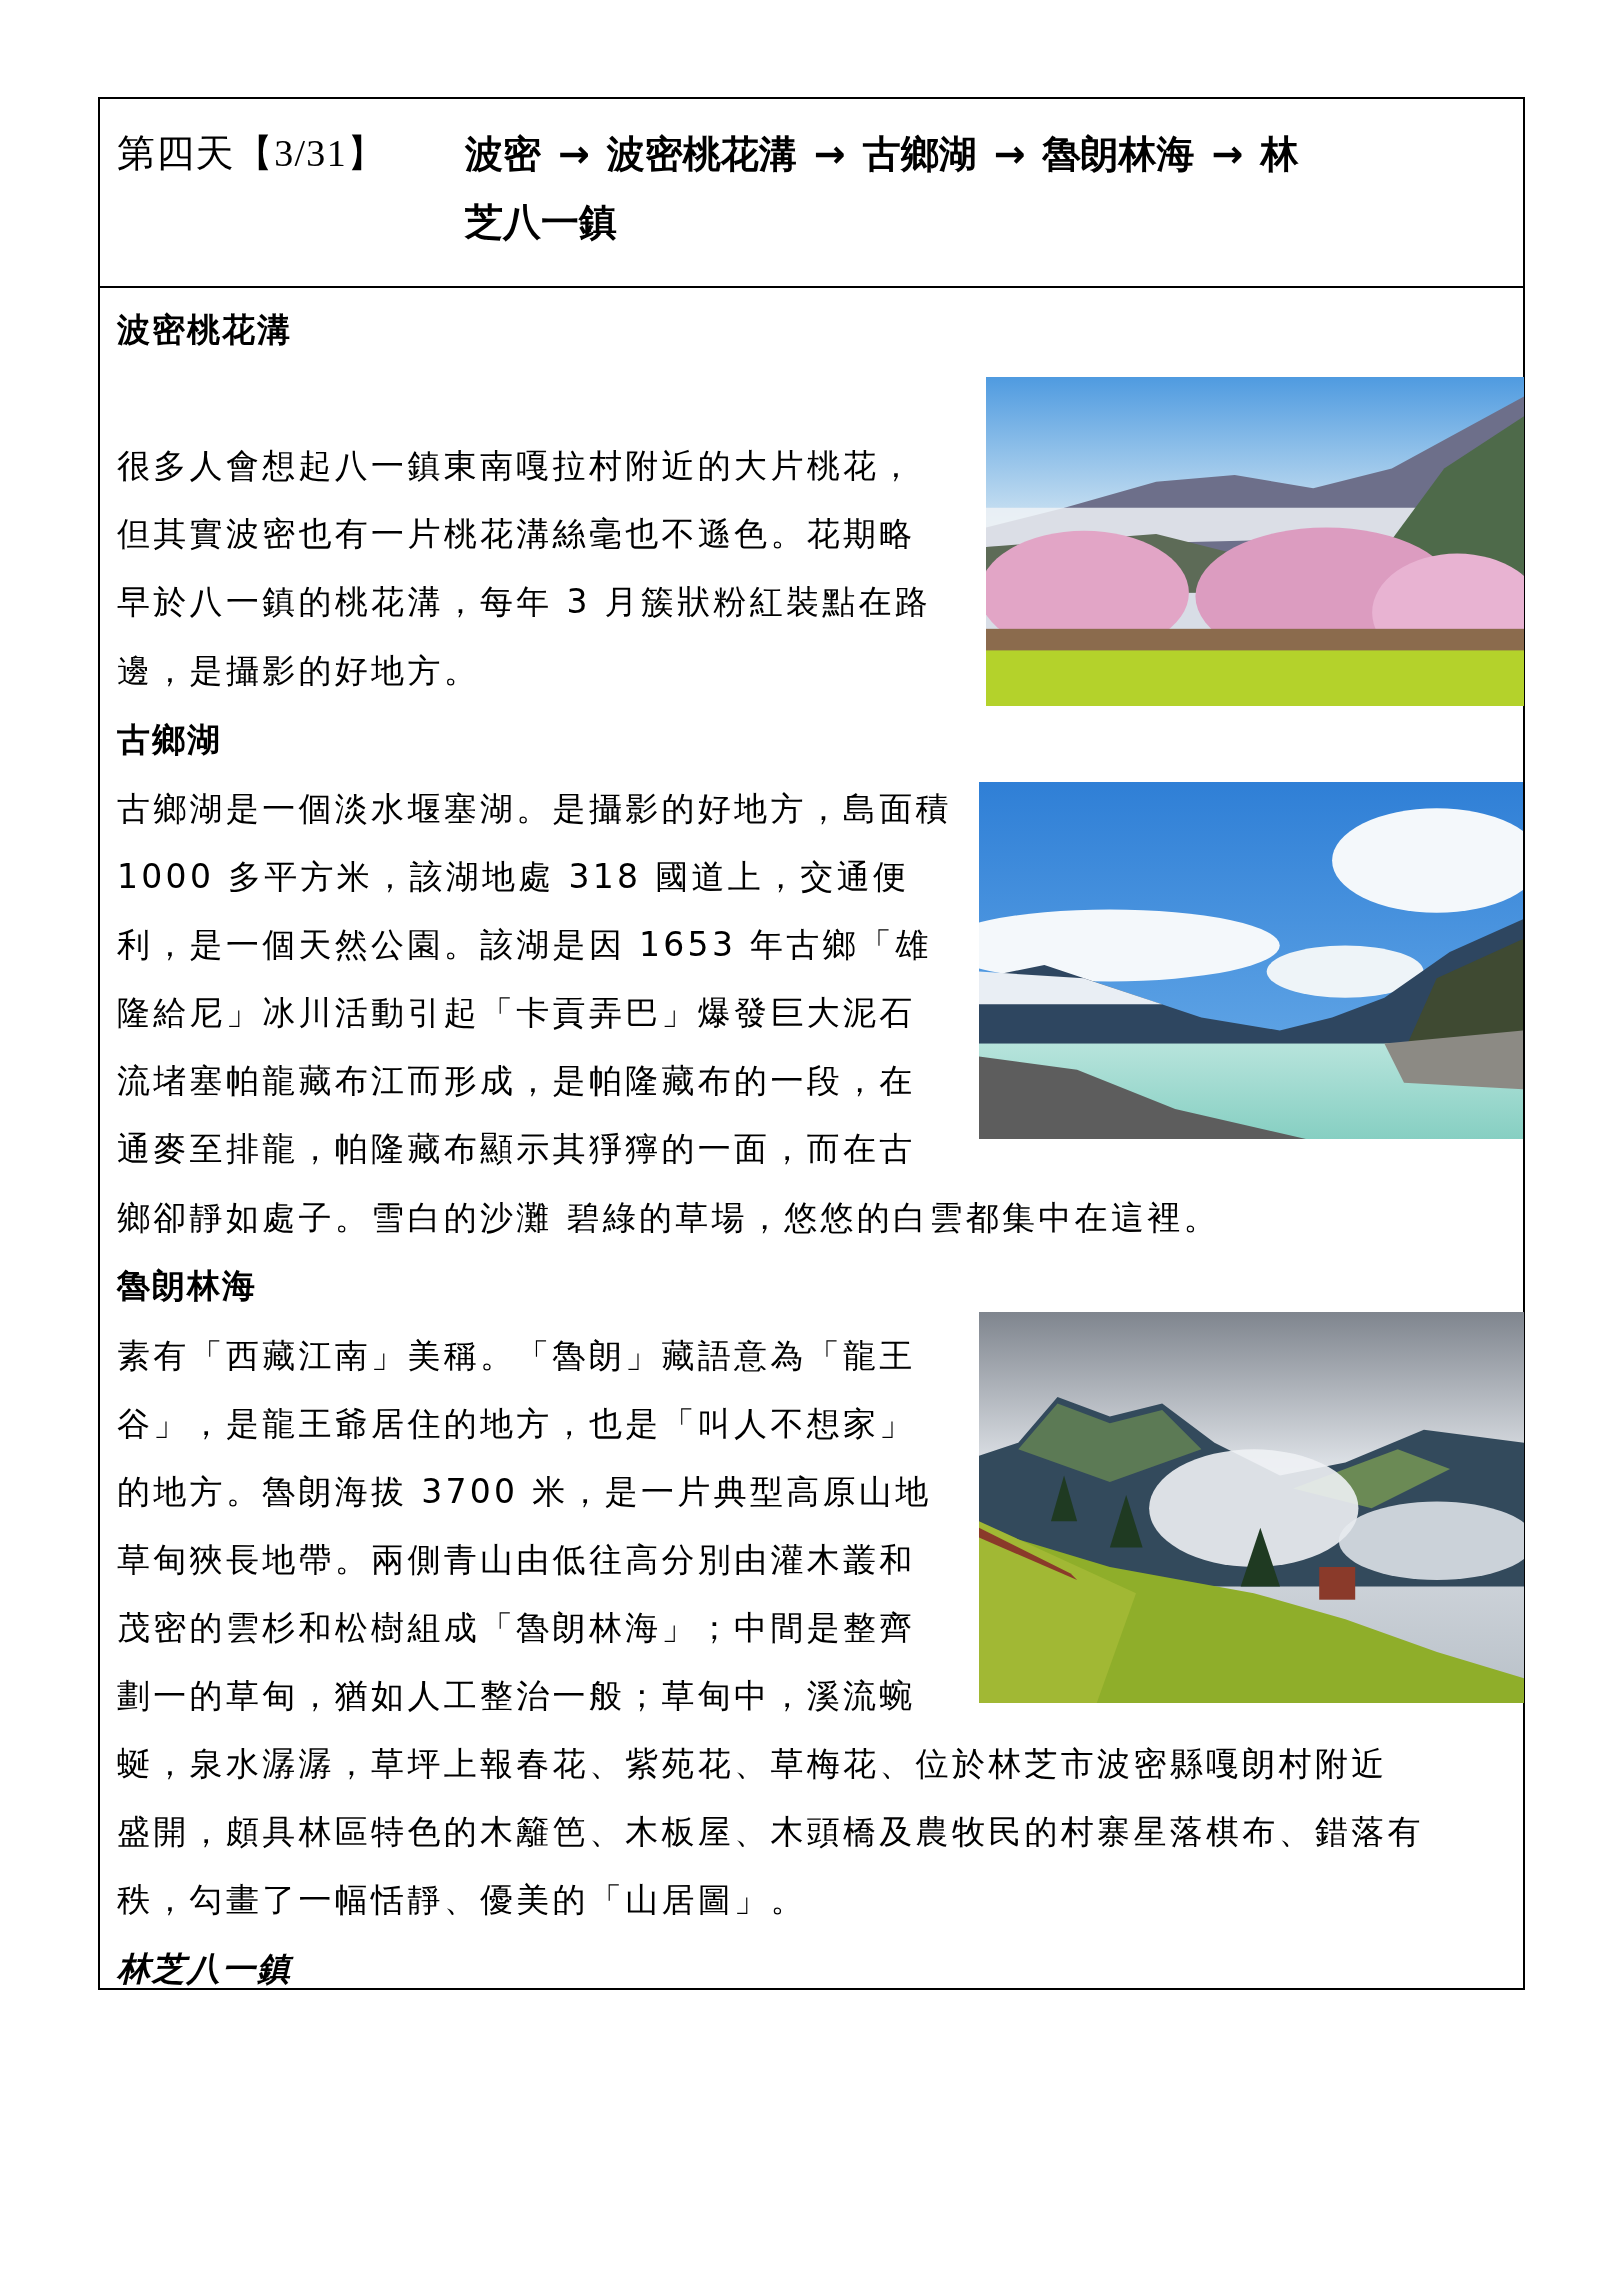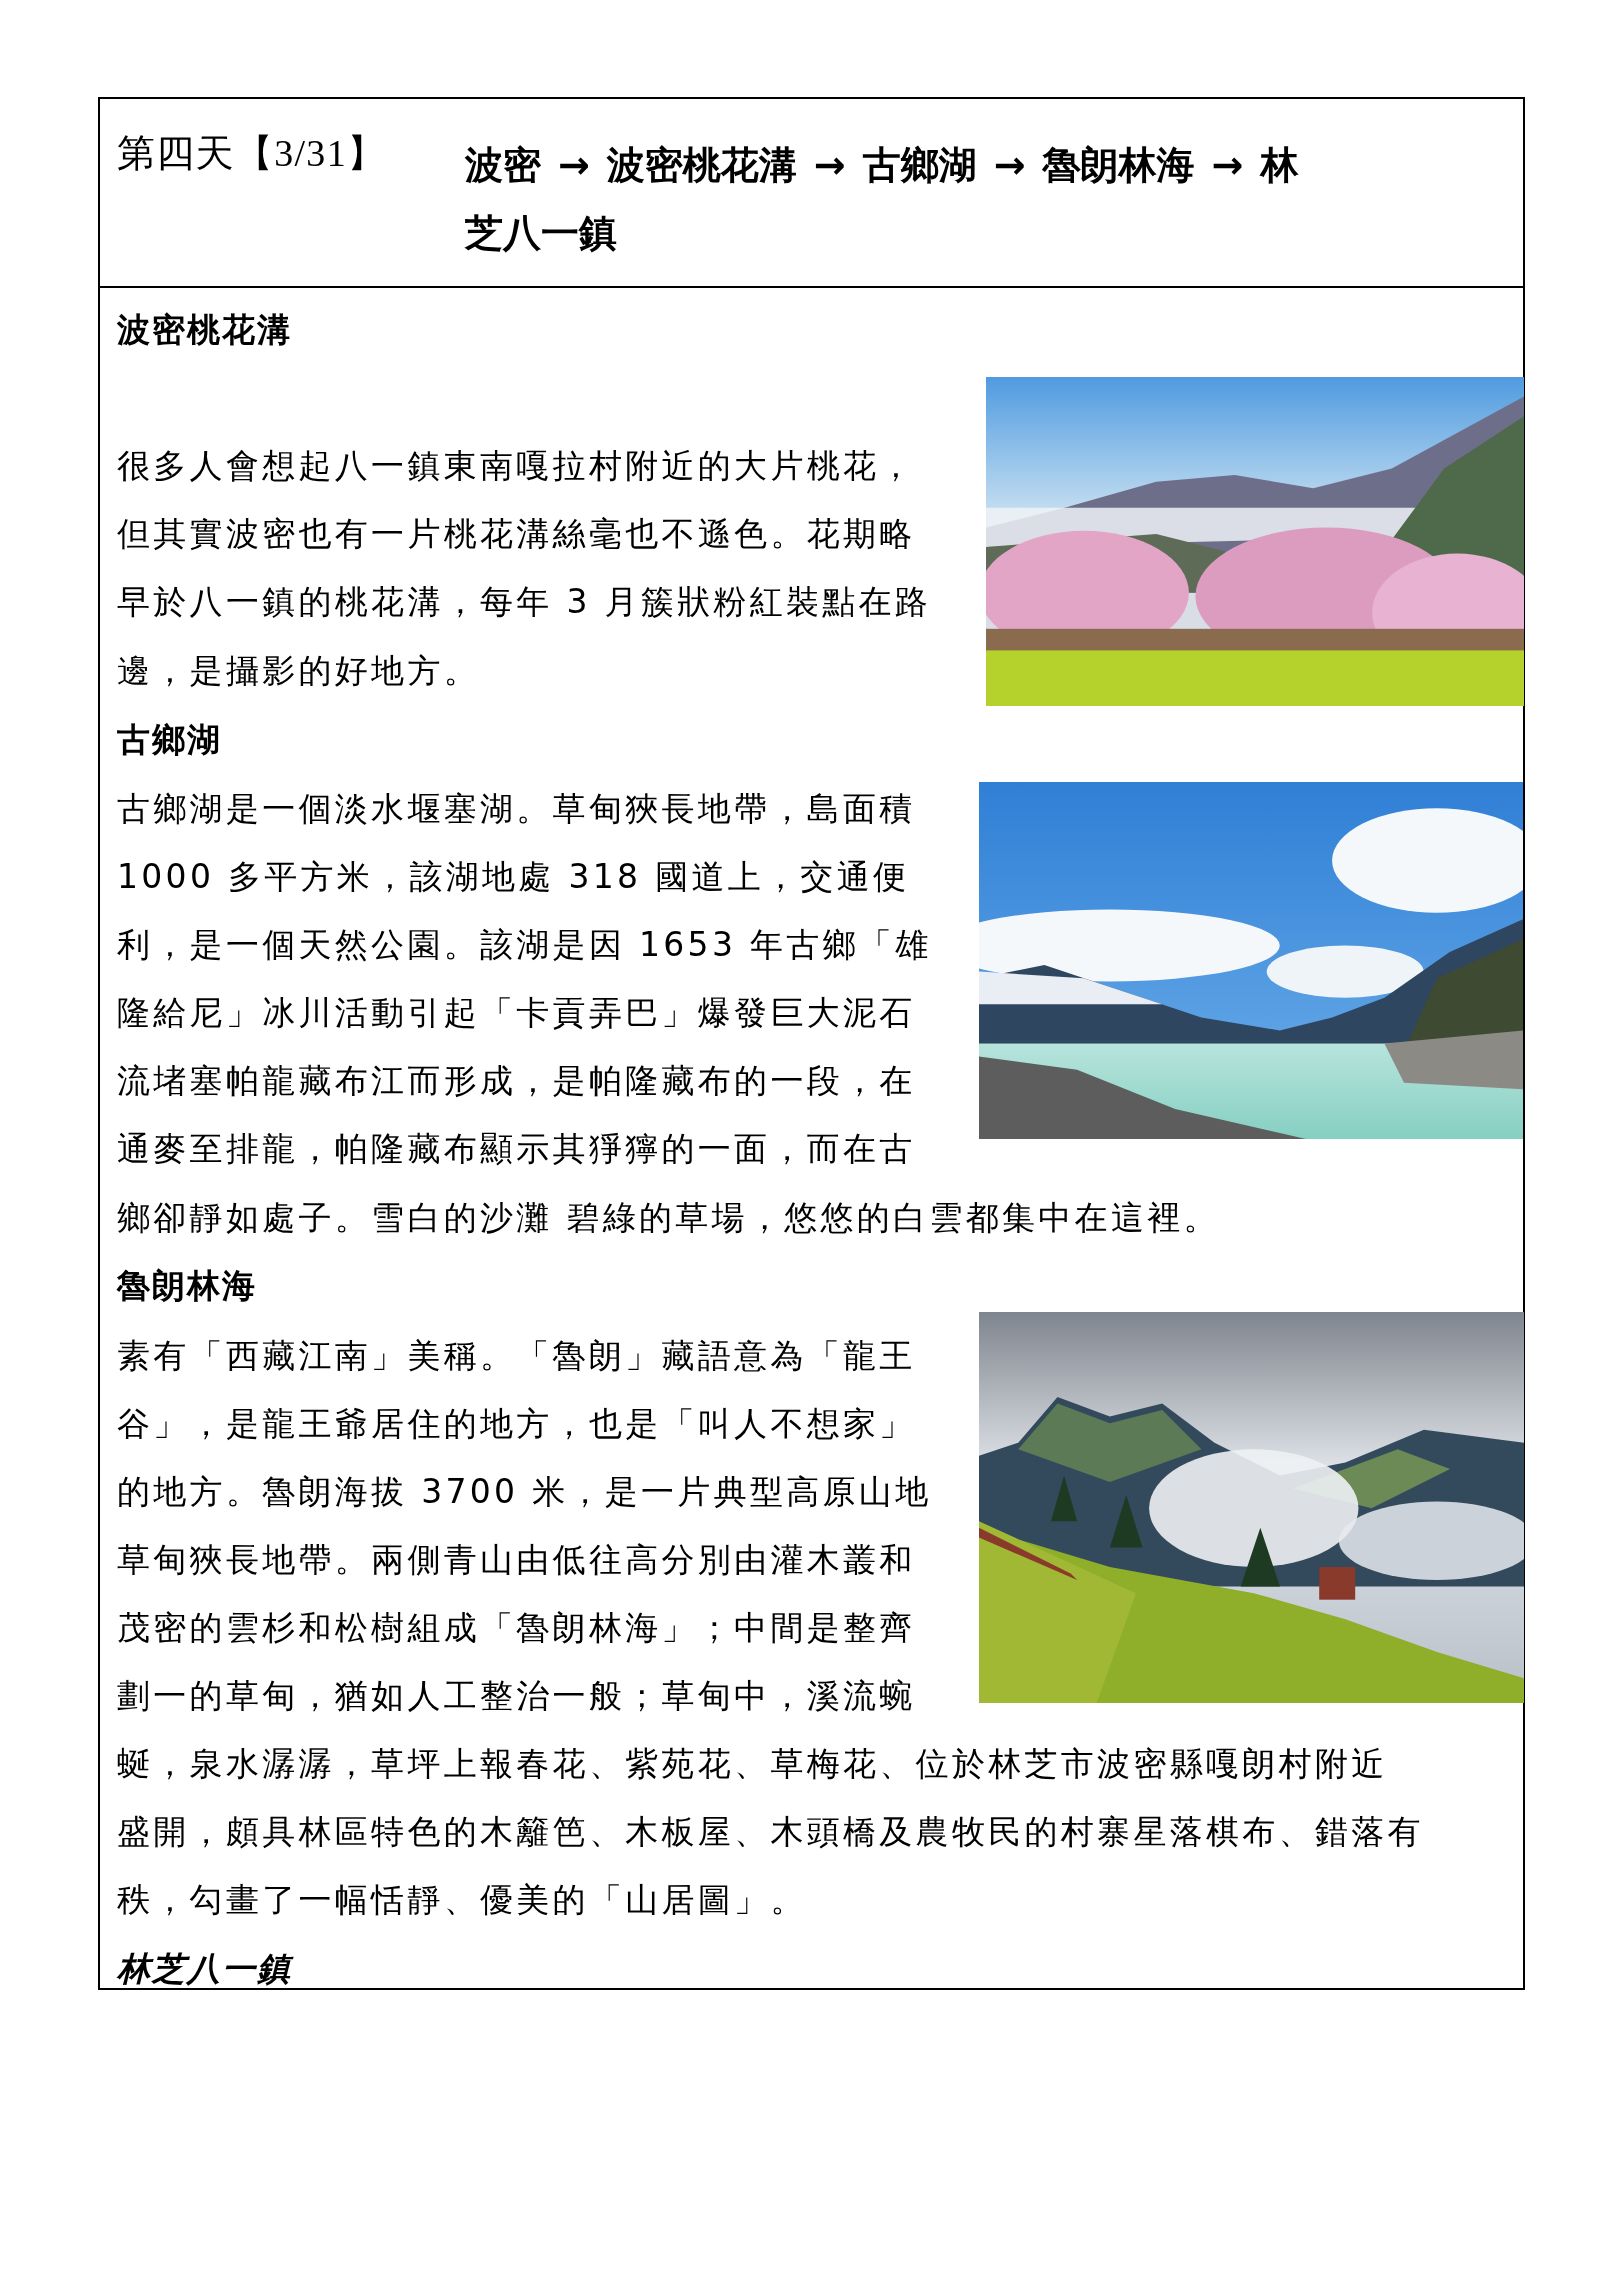--- a/index.html
+++ b/index.html
@@ -6,21 +6,21 @@
   body { width: 1622px; height: 2295px; position: relative; overflow: hidden;
          font-family: "DejaVu Sans", "Liberation Sans", sans-serif; color: #000; }
   .page-table { position: absolute; left: 98px; top: 97px; width: 1427px; height: 1893px;
                 border: 2px solid #000; box-sizing: border-box; }
   .header-row { position: absolute; left: 0; top: 0; right: 0; height: 187px;
                 border-bottom: 2.6px solid #000; }
   .day-label { position: absolute; left: 17px; top: 30px; font-size: 38px; font-weight: normal;
                line-height: 48px; letter-spacing: 1.3px; white-space: nowrap;
                font-family: "Liberation Serif", "DejaVu Serif", serif; }
   .day-label .cjk { font-family: "DejaVu Sans", sans-serif; }
-  .route { position: absolute; left: 365px; top: 32px; width: 1021px; font-size: 38px;
+  .route { position: absolute; left: 365px; top: 21px; width: 1021px; font-size: 38px;
            font-weight: bold; line-height: 68px; word-break: break-all; }
   .route .arrow { margin: 0 17px; font-weight: bold; }
   .content { position: absolute; left: 0; top: 190px; right: 0; bottom: 0; }
   .line { position: absolute; left: 17px; height: 68px; line-height: 68px; white-space: nowrap;
           font-size: 33px; letter-spacing: 3.3px; }
   .heading { font-weight: bold; font-size: 33px; letter-spacing: 2px; }
   .photo { position: absolute; overflow: hidden; }
   .photo svg { width: 100%; height: 100%; display: block; }
 </style>
 </head>
@@ -63,21 +63,21 @@
         <rect x="0" y="330" width="822" height="60" fill="#d8dde6"></rect>
         <ellipse cx="150" cy="330" rx="160" ry="95" fill="#e2a5c6"></ellipse>
         <ellipse cx="520" cy="335" rx="200" ry="105" fill="#dc9cc0"></ellipse>
         <ellipse cx="720" cy="360" rx="130" ry="90" fill="#e8b3d2"></ellipse>
         <rect x="0" y="385" width="822" height="35" fill="#8b6b4d"></rect>
         <rect x="0" y="418" width="822" height="85" fill="#b4d22b"></rect>
       </svg>
     </div>
 
     <div class="line heading" style="top:417px;">古鄉湖</div>
-    <div class="line" style="top:486px;">古鄉湖是一個淡水堰塞湖。草甸狹長地帶，島面積</div>
+    <div class="line" style="top:486px;">古鄉湖是一個淡水堰塞湖。是攝影的好地方，島面積</div>
     <div class="line" style="top:554px;">1000 多平方米，該湖地處 318 國道上，交通便</div>
     <div class="line" style="top:622px;">利，是一個天然公園。該湖是因 1653 年古鄉「雄</div>
     <div class="line" style="top:690px;">隆給尼」冰川活動引起「卡貢弄巴」爆發巨大泥石</div>
     <div class="line" style="top:758px;">流堵塞帕龍藏布江而形成，是帕隆藏布的一段，在</div>
     <div class="line" style="top:826px;">通麥至排龍，帕隆藏布顯示其猙獰的一面，而在古</div>
     <div class="line" style="top:895px;">鄉卻靜如處子。雪白的沙灘 碧綠的草場，悠悠的白雲都集中在這裡。</div>
 
     <div class="photo" style="left:879px; top:493px; width:544px; height:357px;">
       <svg viewBox="0 0 832 546" preserveAspectRatio="none">
         <defs>

